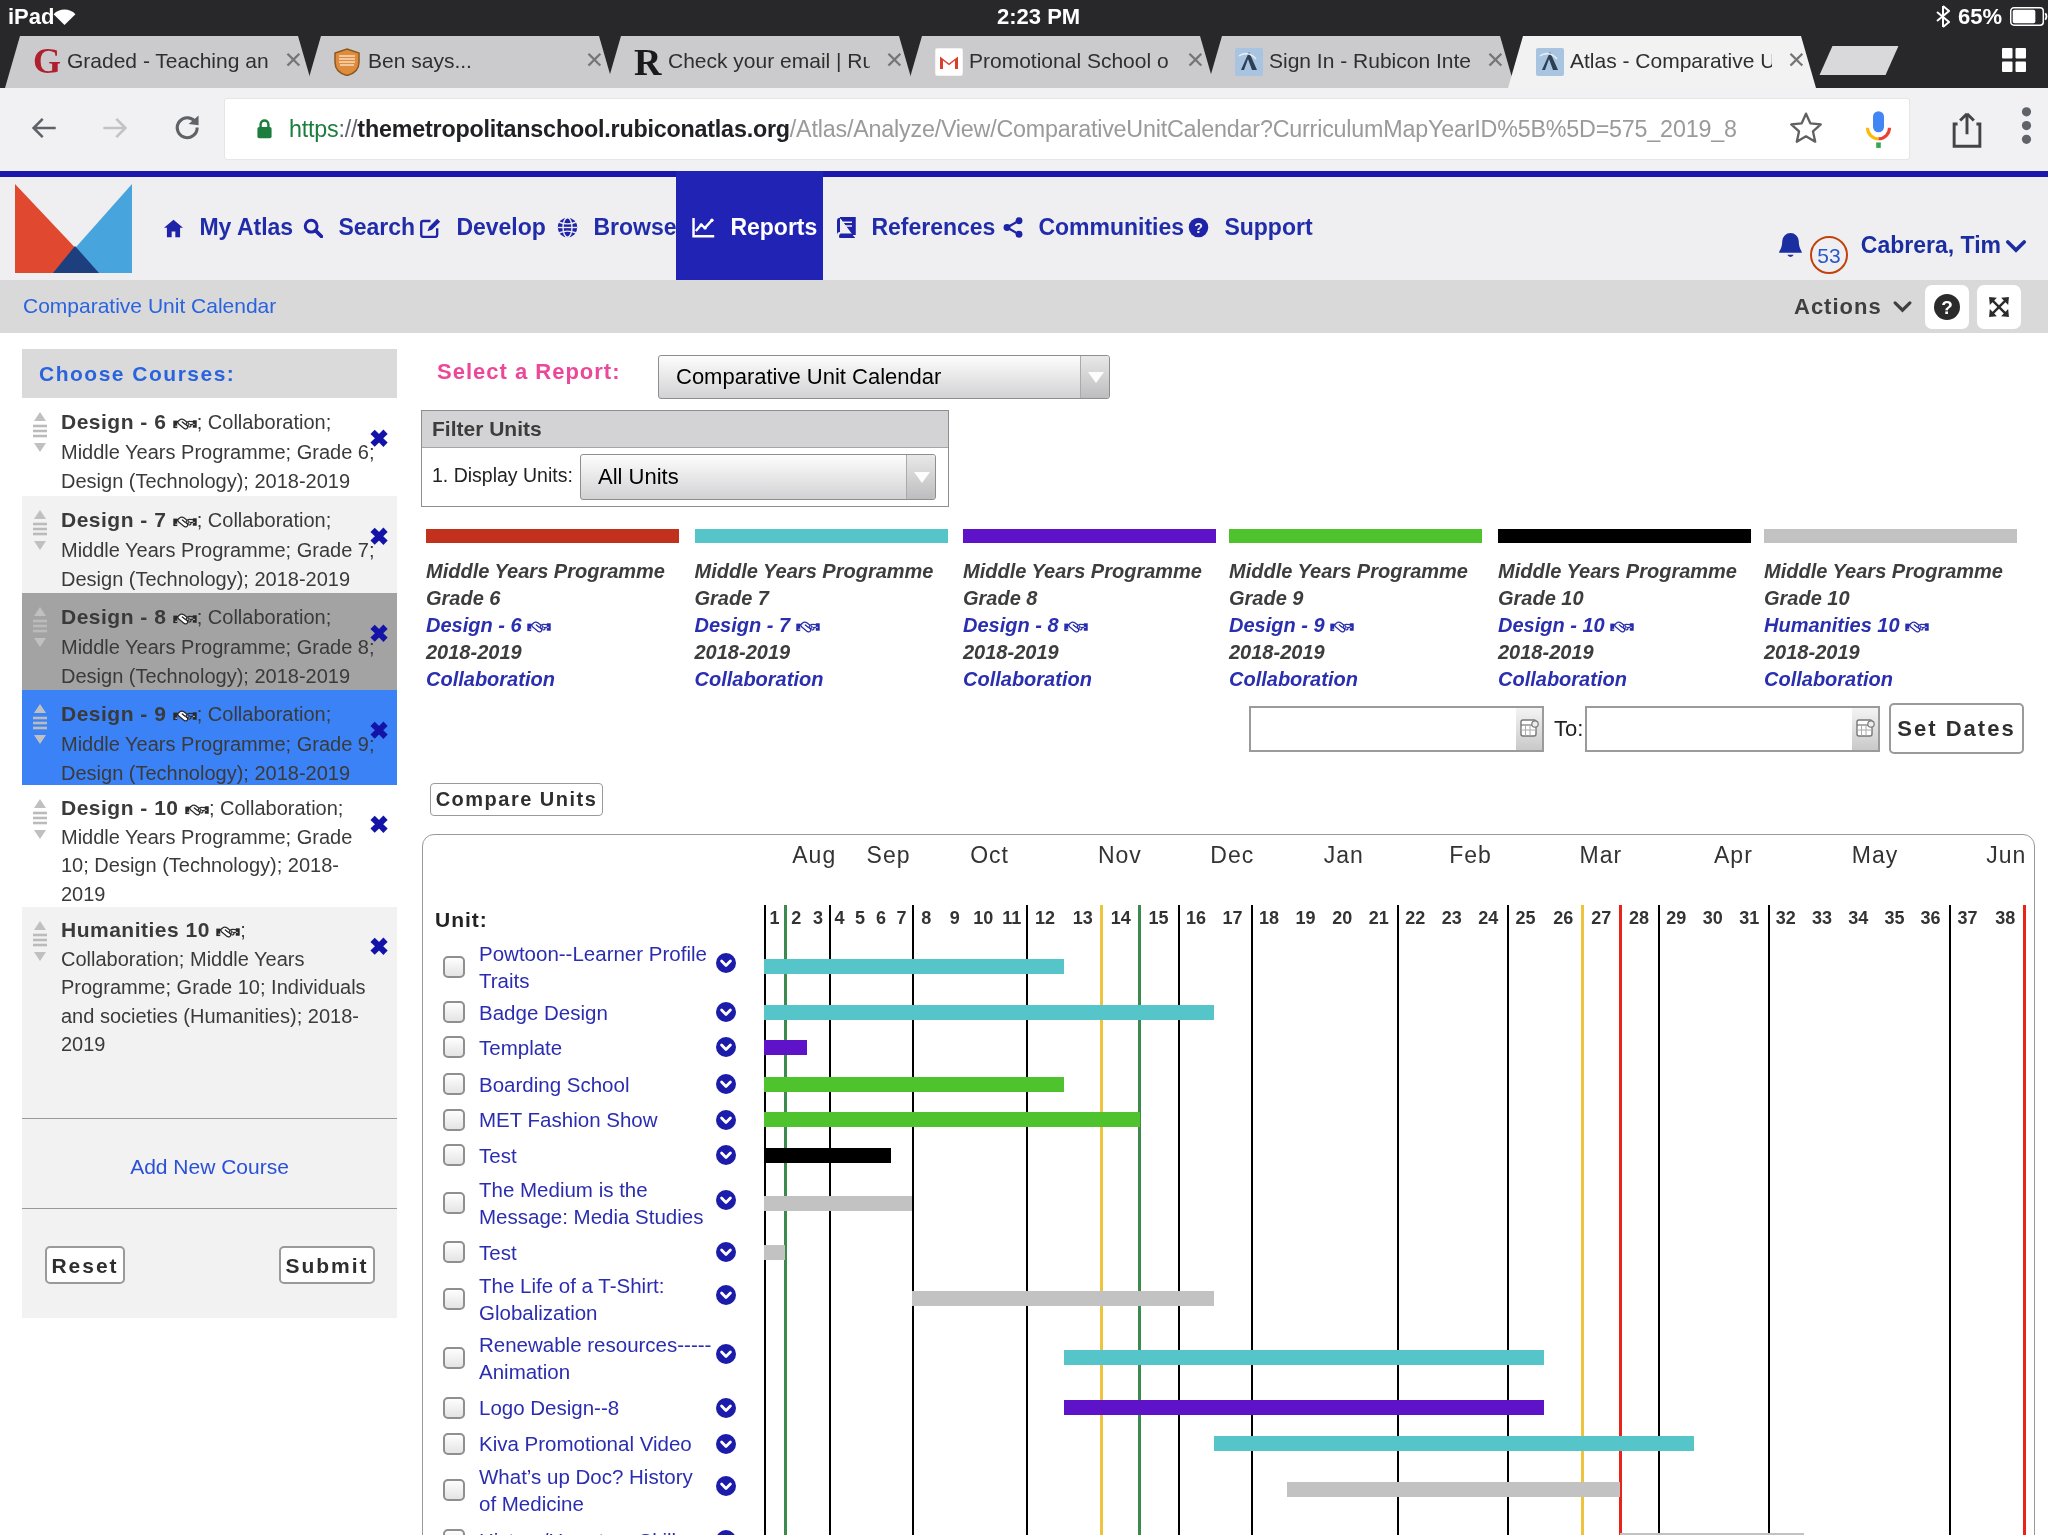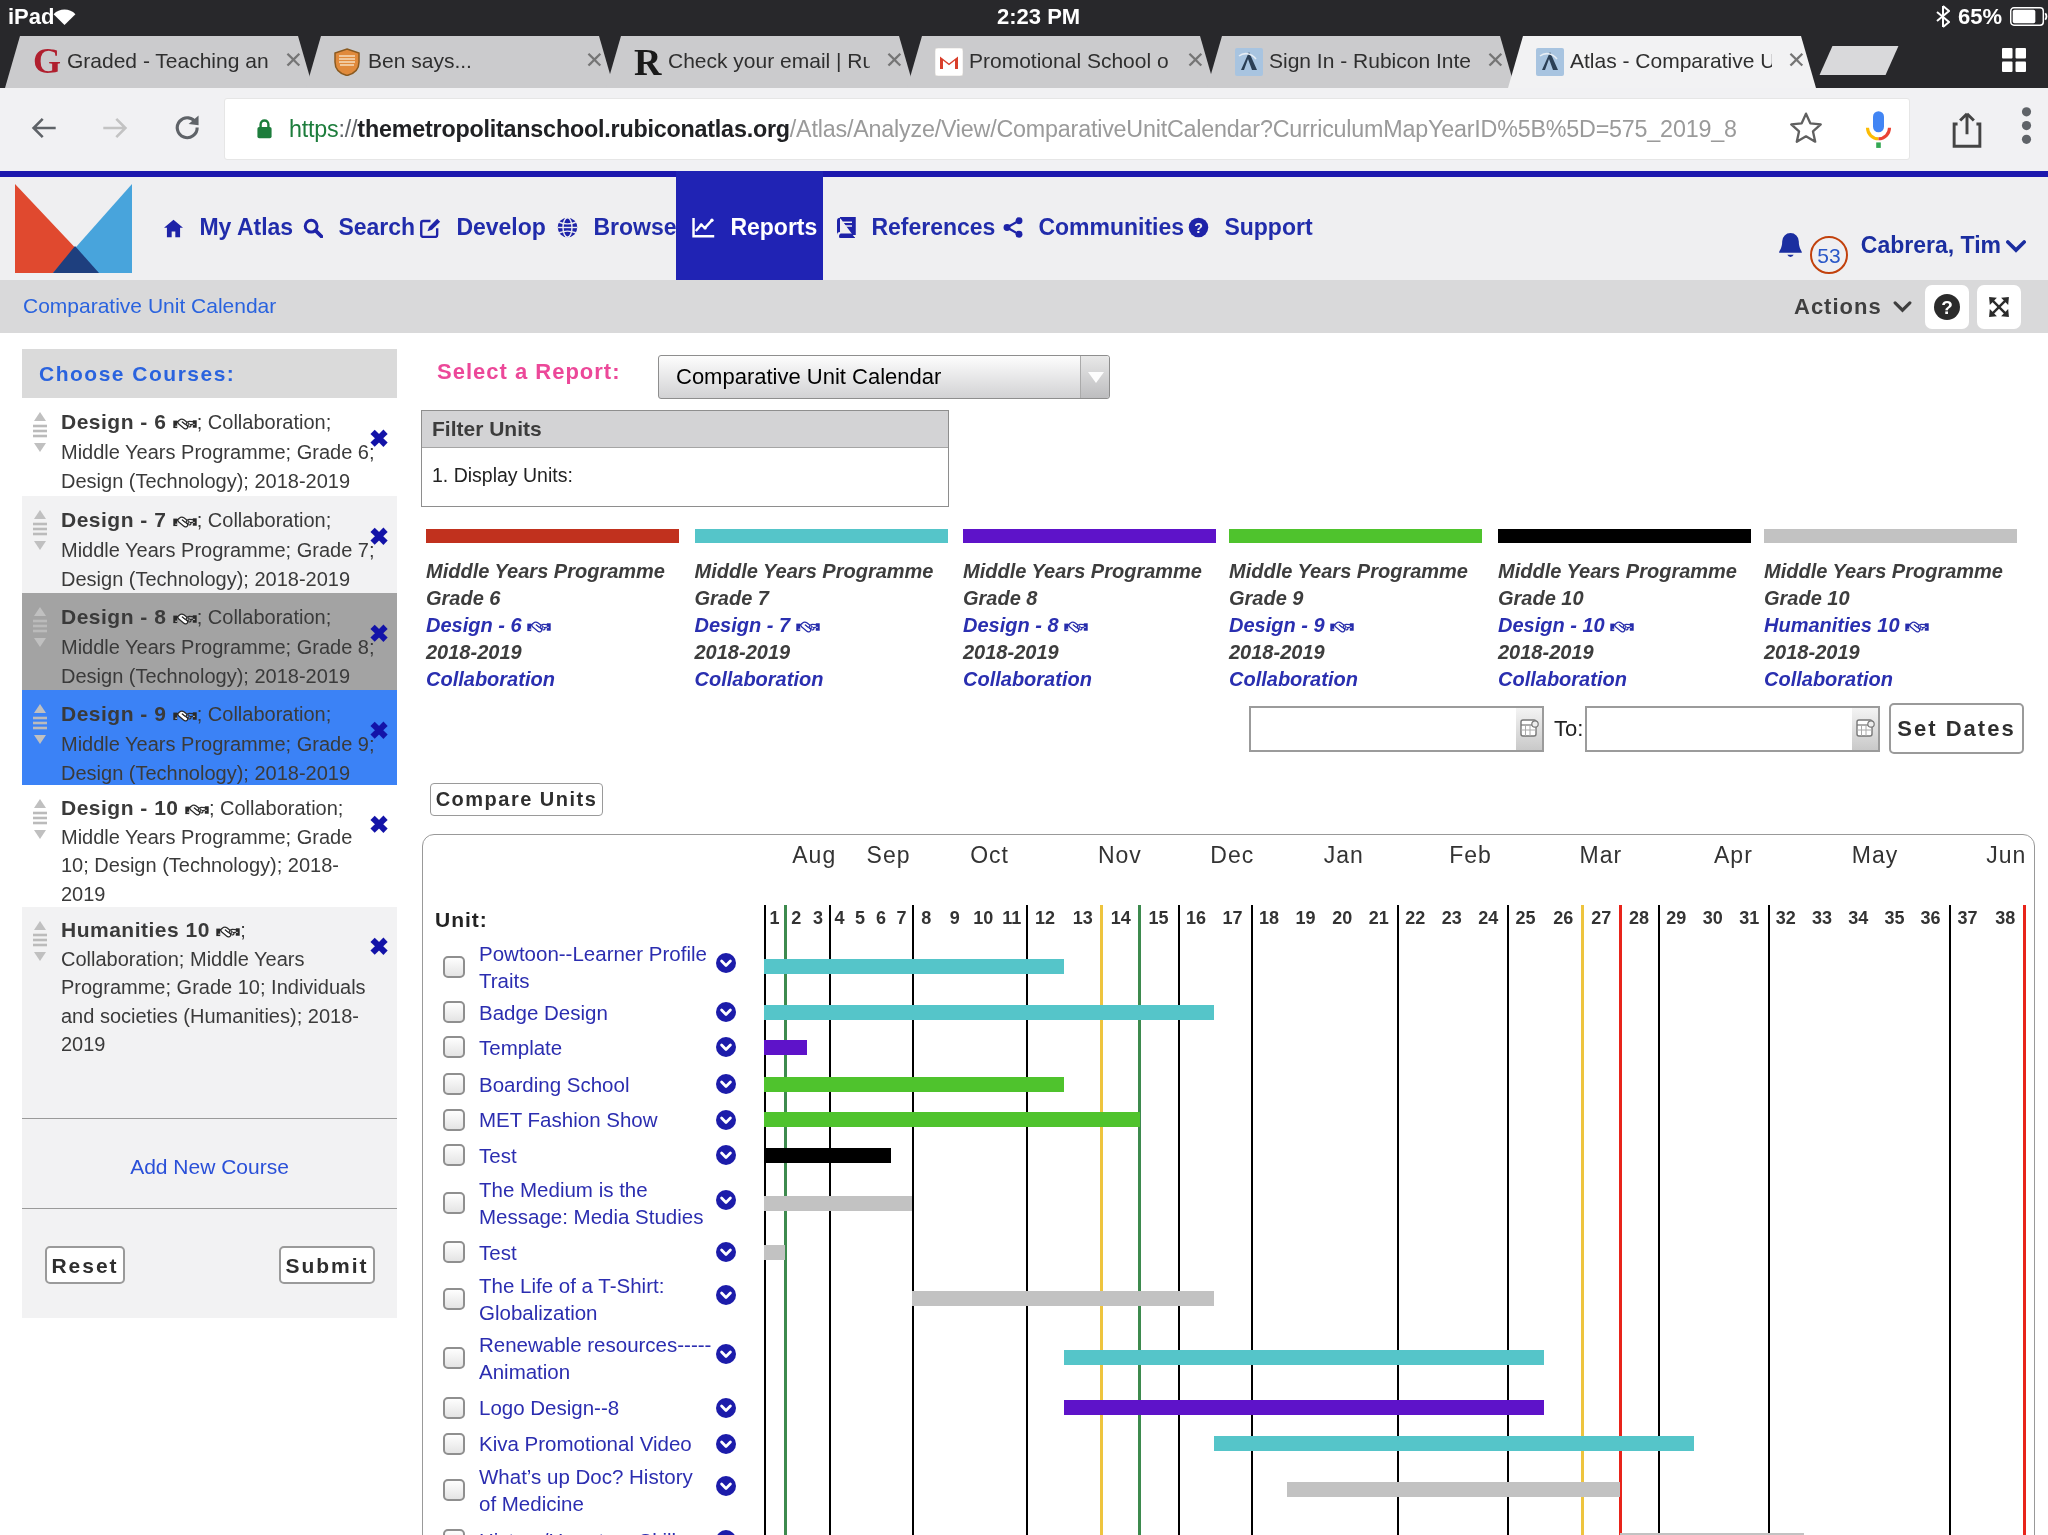--- a/index.html
+++ b/index.html
@@ -370,20 +370,21 @@
 <div class="sb-foot" style="height:110px;position:relative">
         <span class="btn" style="position:absolute;left:23px;top:37px;width:80px;height:38px;line-height:35px;font-size:21px">Reset</span>
         <span class="btn" style="position:absolute;right:22px;top:37px;width:96px;height:38px;line-height:35px;font-size:21px">Submit</span>
       </div>
 </div>
 <div class="abs" style="left:437px;top:359px;font-size:22px;font-weight:700;color:#ec4899;letter-spacing:1px">Select a Report:</div>
 <div class="seldd" style="left:658px;top:355px;width:452px;height:44px;line-height:42px;padding-left:17px">Comparative Unit Calendar<span class="arr"></span></div>
 <div class="abs" style="left:421px;top:410px;width:528px;height:97px;border:1px solid #8e8e8e;background:#fff">
 <div style="height:37px;background:#d3d3d5;border-bottom:1px solid #a5a5a5;font-size:21px;font-weight:700;color:#3c3c3c;line-height:36px;padding-left:10px">Filter Units</div>
 <div class="abs" style="left:10px;top:53px;font-size:19.5px;color:#222">1. Display Units:</div>
+<div class="seldd" style="left:158px;top:43px;width:356px;height:46px;line-height:44px;padding-left:17px">All Units<span class="arr"></span></div>
 </div>
 <div class="abs" style="left:426px;top:529px;width:253px;height:14px;background:#c1311e"></div>
 <div class="colhead" style="left:426px;top:558px">Middle Years Programme<br>Grade 6<br><span class="lnk">Design - 6 <svg width="24" height="13" viewBox="0 0 36 20" style="vertical-align:-2px">
           <g fill="#fff" stroke="#262cab" stroke-width="1.9" stroke-linejoin="round" stroke-linecap="round">
             <path d="M6.5 6 C9 4.5 12 4.3 14 6 L21 11.5 C22.8 13 22.5 15.2 20.8 16.2 C19.2 17.2 17.2 16.8 15.8 15.4 L8 9 Z"></path>
             <path d="M29.5 5.5 L24.5 5 L20 7"></path>
             <path d="M14 6 L17.5 9 C18.4 9.8 19.8 9.6 20.5 8.7 C21.2 7.8 21 6.5 20.1 5.8 L16.8 3.2 C14.5 1.6 11.2 1.8 9.2 3.4 L6.5 5.8"></path>
             <path d="M20.8 10.8 C21.7 11.7 23.1 11.5 23.8 10.6 C24.5 9.7 24.3 8.4 23.4 7.6"></path>
             <path d="M23.8 13.2 C24.7 14.1 26.1 13.9 26.8 13 C27.5 12.1 27.3 10.8 26.4 10 L29.5 9.8"></path>
           </g>

